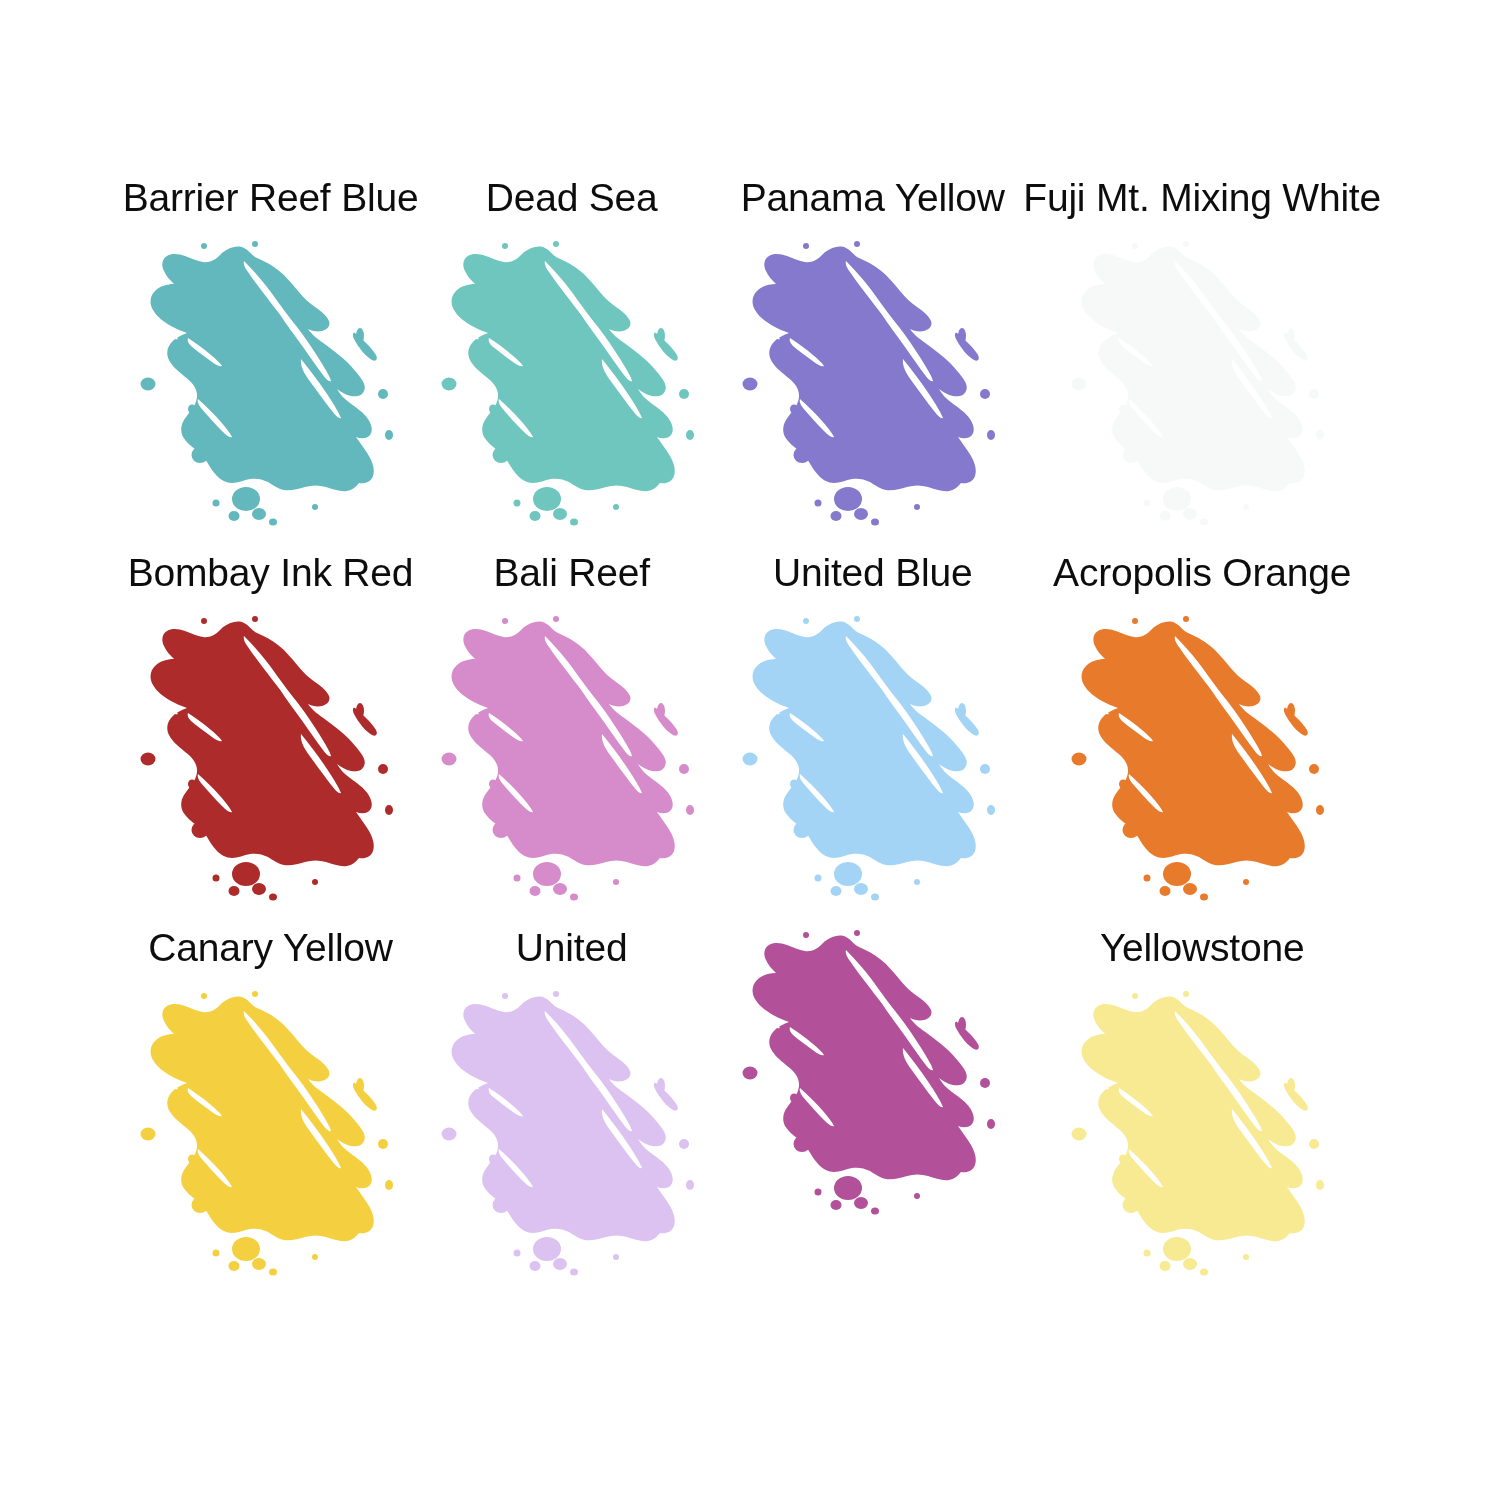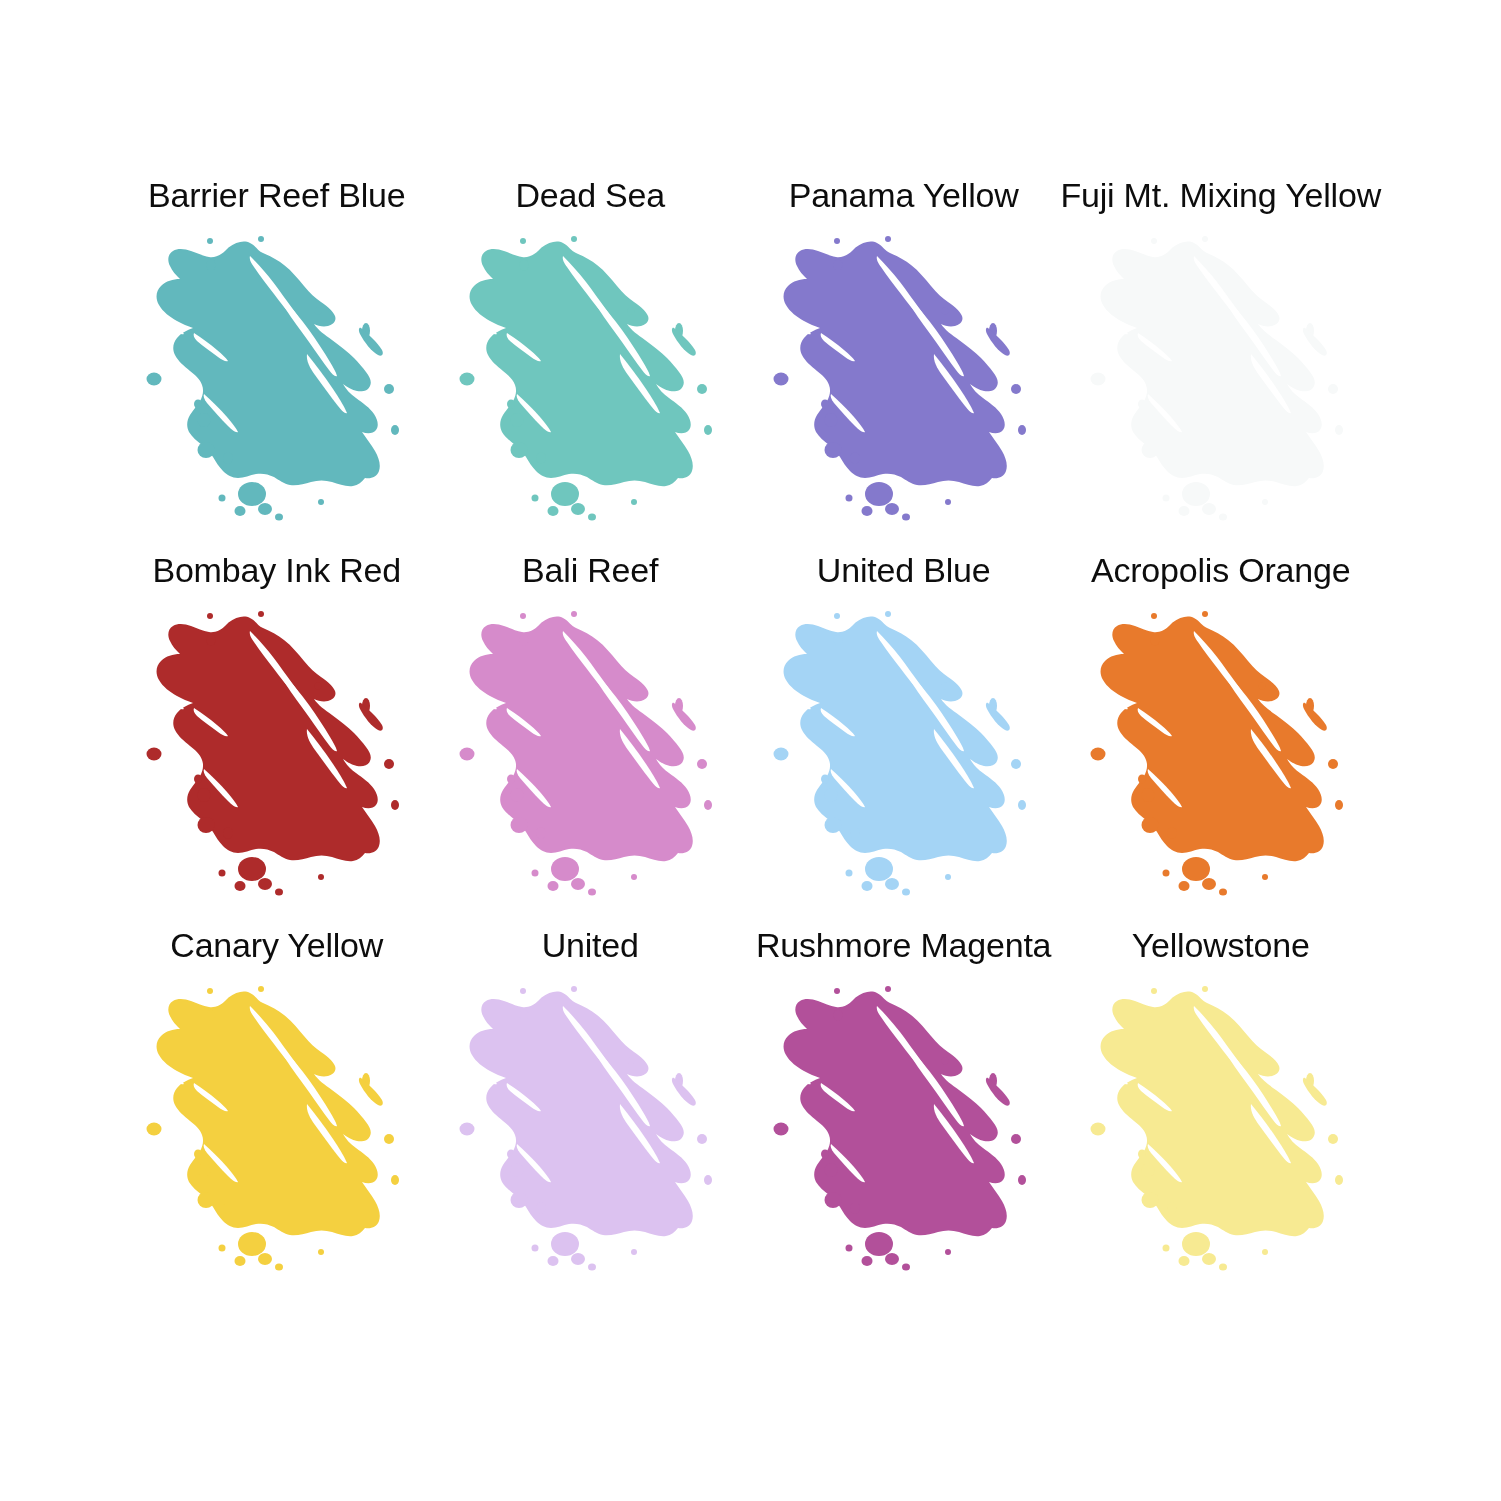--- a/index.html
+++ b/index.html
@@ -30,21 +30,21 @@
     width: 1261px;
   }
   .swatch-cell {
     display: flex;
     flex-direction: column;
     align-items: center;
     justify-content: flex-start;
   }
   .swatch-label {
     font-family: "Liberation Sans", sans-serif;
-    font-size: 34px;
+    font-size: 39px;
     font-weight: 400;
     color: #0d0d0d;
     letter-spacing: -0.2px;
     line-height: 1.05;
     white-space: nowrap;
     text-align: center;
     margin: 0 0 20px 0;
   }
   .swatch-art {
     width: 290px;
@@ -441,21 +441,21 @@
           <ellipse class="speck" cx="78" cy="7" rx="3" ry="3" fill="#8479cc"></ellipse>
           <ellipse class="speck" cx="129" cy="5" rx="3" ry="3" fill="#8479cc"></ellipse>
           <ellipse class="speck" cx="234" cy="97" rx="4" ry="8" fill="#8479cc"></ellipse>
           <path class="speck" d="M229 94 C 236 100, 245 108, 250 116 C 252 120, 250 123, 246 121 C 240 118, 232 108, 228 100 C 226 96, 227 93, 229 94 Z" fill="#8479cc"></path>
         </g>
       </svg>
     </div>
   </div>
 
   <div class="swatch-cell">
-    <div class="swatch-label">Fuji Mt. Mixing Yellow</div>
+    <div class="swatch-label">Fuji Mt. Mixing White</div>
     <div class="swatch-art">
       <svg viewBox="0 0 290 288" xmlns="http://www.w3.org/2000/svg" aria-hidden="true">
         <g class="stroke-group">
           <path class="stroke-main" d="
             M96.5 13.5
             C 104 8, 112 6, 118 9
             C 124 12, 126 17, 131 19
             C 138 22, 146 26, 152 31
             C 160 37, 166 45, 172 52
             C 178 59, 183 64, 189 68
@@ -1337,21 +1337,20 @@
           <ellipse class="speck" cx="78" cy="7" rx="3" ry="3" fill="#dcc2f0"></ellipse>
           <ellipse class="speck" cx="129" cy="5" rx="3" ry="3" fill="#dcc2f0"></ellipse>
           <ellipse class="speck" cx="234" cy="97" rx="4" ry="8" fill="#dcc2f0"></ellipse>
           <path class="speck" d="M229 94 C 236 100, 245 108, 250 116 C 252 120, 250 123, 246 121 C 240 118, 232 108, 228 100 C 226 96, 227 93, 229 94 Z" fill="#dcc2f0"></path>
         </g>
       </svg>
     </div>
   </div>
 
   <div class="swatch-cell">
-    <div class="swatch-label">Rushmore Magenta</div>
     <div class="swatch-art">
       <svg viewBox="0 0 290 288" xmlns="http://www.w3.org/2000/svg" aria-hidden="true">
         <g class="stroke-group">
           <path class="stroke-main" d="
             M96.5 13.5
             C 104 8, 112 6, 118 9
             C 124 12, 126 17, 131 19
             C 138 22, 146 26, 152 31
             C 160 37, 166 45, 172 52
             C 178 59, 183 64, 189 68

